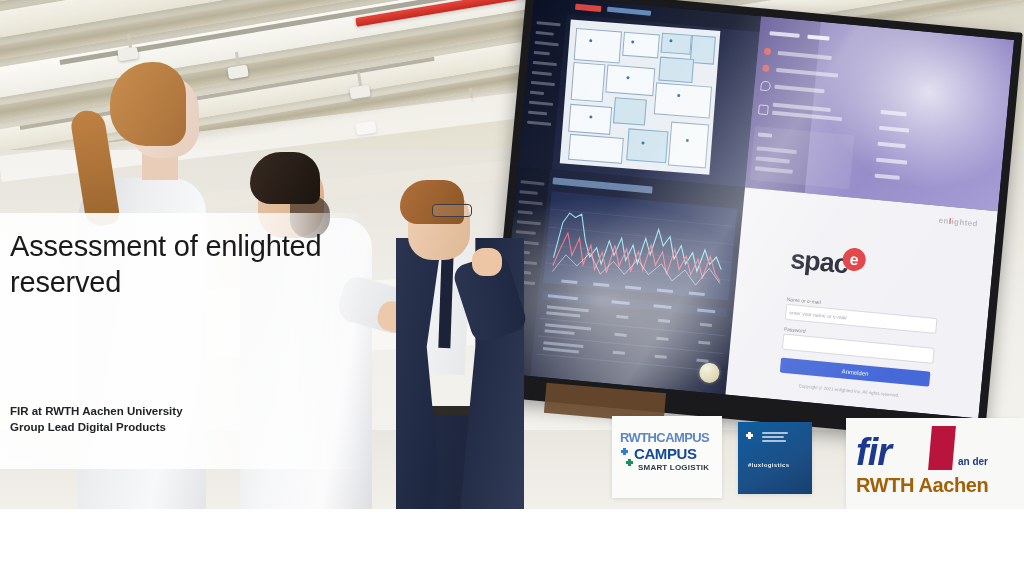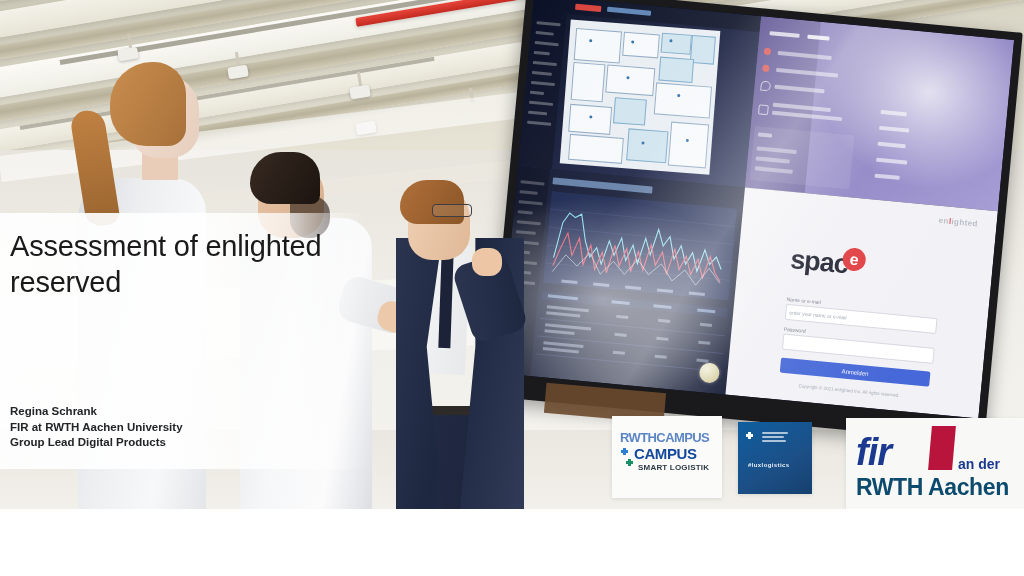--- a/index.html
+++ b/index.html
@@ -582,23 +582,23 @@
         <div class="pb-line" style="width:24px;"></div>
       </div>
       <div class="pb-word">#luxlogistics</div>
     </div>
 
     <div class="poster p-fir">
       <div class="fir-wall">
         <div style="position:relative; height:40px;">
           <span class="fir-txt" style="font-size:38px; line-height:40px;">fir</span>
           <span class="fir-bar" style="left:74px; top:-6px; width:24px; height:44px; background:#b8143c; transform:skewX(-5deg);"></span>
-          <span style="position:absolute; left:102px; top:24px; font-size:14px; font-weight:bold; color:#1b3a8f;">an der</span>
+          <span style="position:absolute; left:102px; top:24px; font-size:10px; font-weight:bold; color:#1b3a8f;">an der</span>
         </div>
-        <div style="font-size:23px; font-weight:bold; color:#0c4a6e; letter-spacing:-0.4px; margin-top:2px;">RWTH Aachen</div>
+        <div style="font-size:20px; font-weight:bold; color:#a16207; letter-spacing:-0.4px; margin-top:2px;">RWTH Aachen</div>
       </div>
     </div>
 
     <div class="person">
       <div class="w-leg"></div>
       <div class="w-body"></div>
       <div class="w-tail"></div>
       <div class="w-neck"></div>
       <div class="w-head"></div>
       <div class="w-hair"></div>
@@ -629,21 +629,20 @@
     </div>
 
     <div class="overlay-band"></div>
 
     <div class="title">
       <div>Assessment of enlighted</div>
       <div>reserved</div>
     </div>
 
     <div class="byline">
-      <div>Regina Schrank</div>
       <div>FIR at RWTH Aachen University</div>
       <div>Group Lead Digital Products</div>
     </div>
 
   </div>
 
   <div class="footer">
 
     <div class="footer-fir">
       <div class="ff-main">

